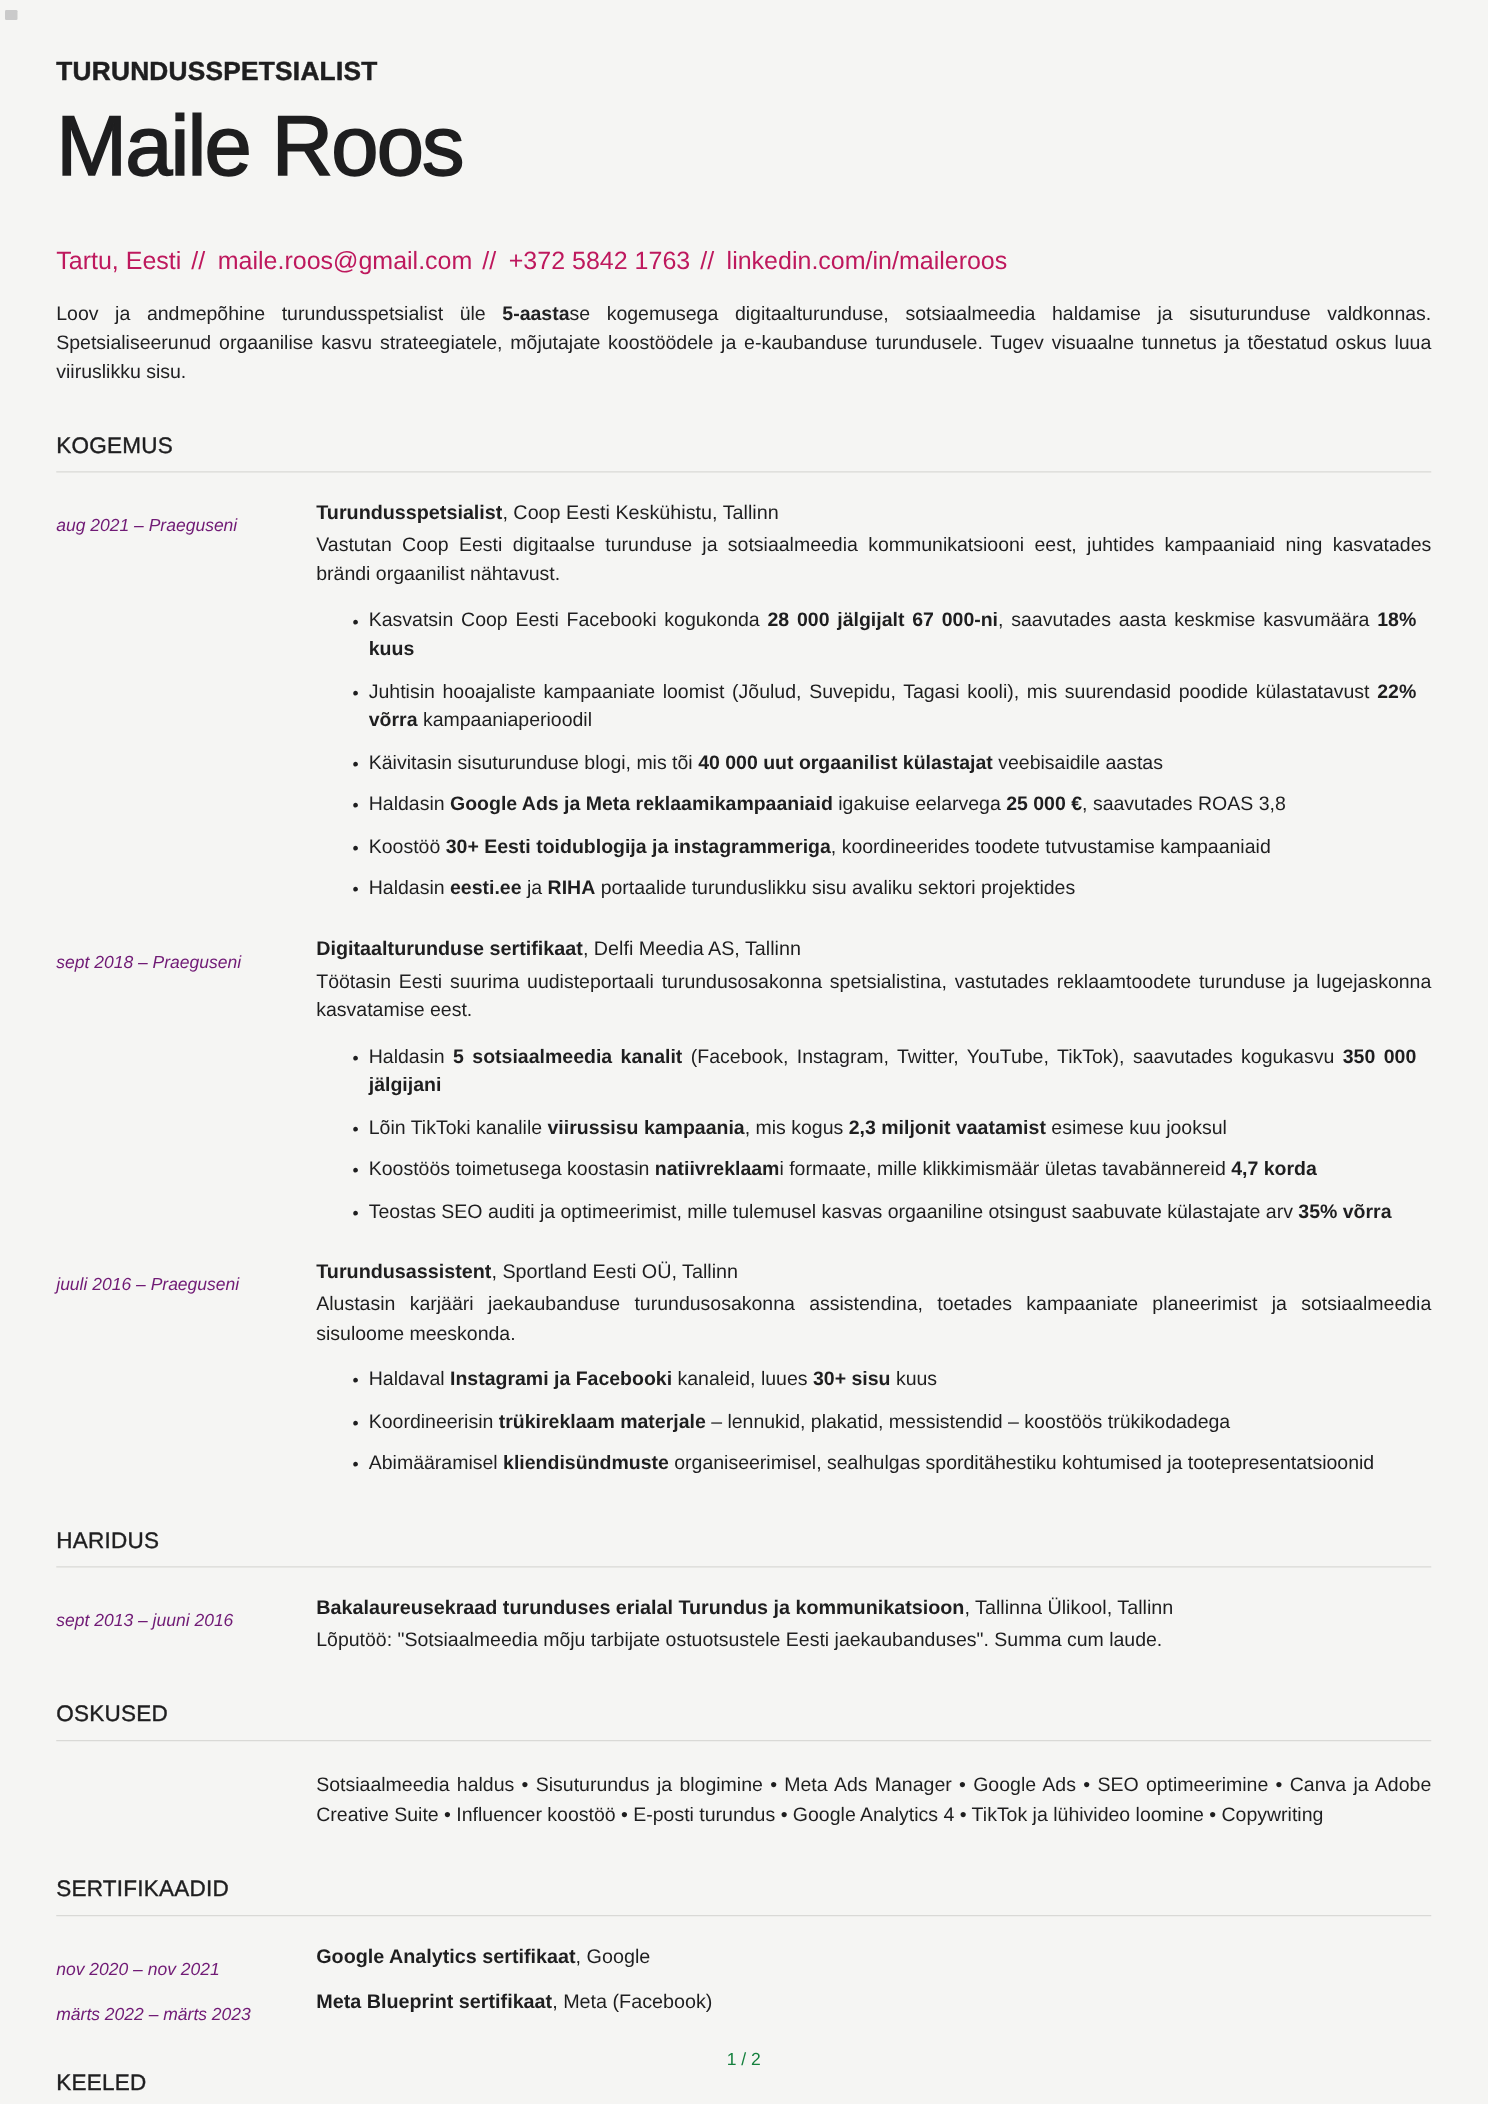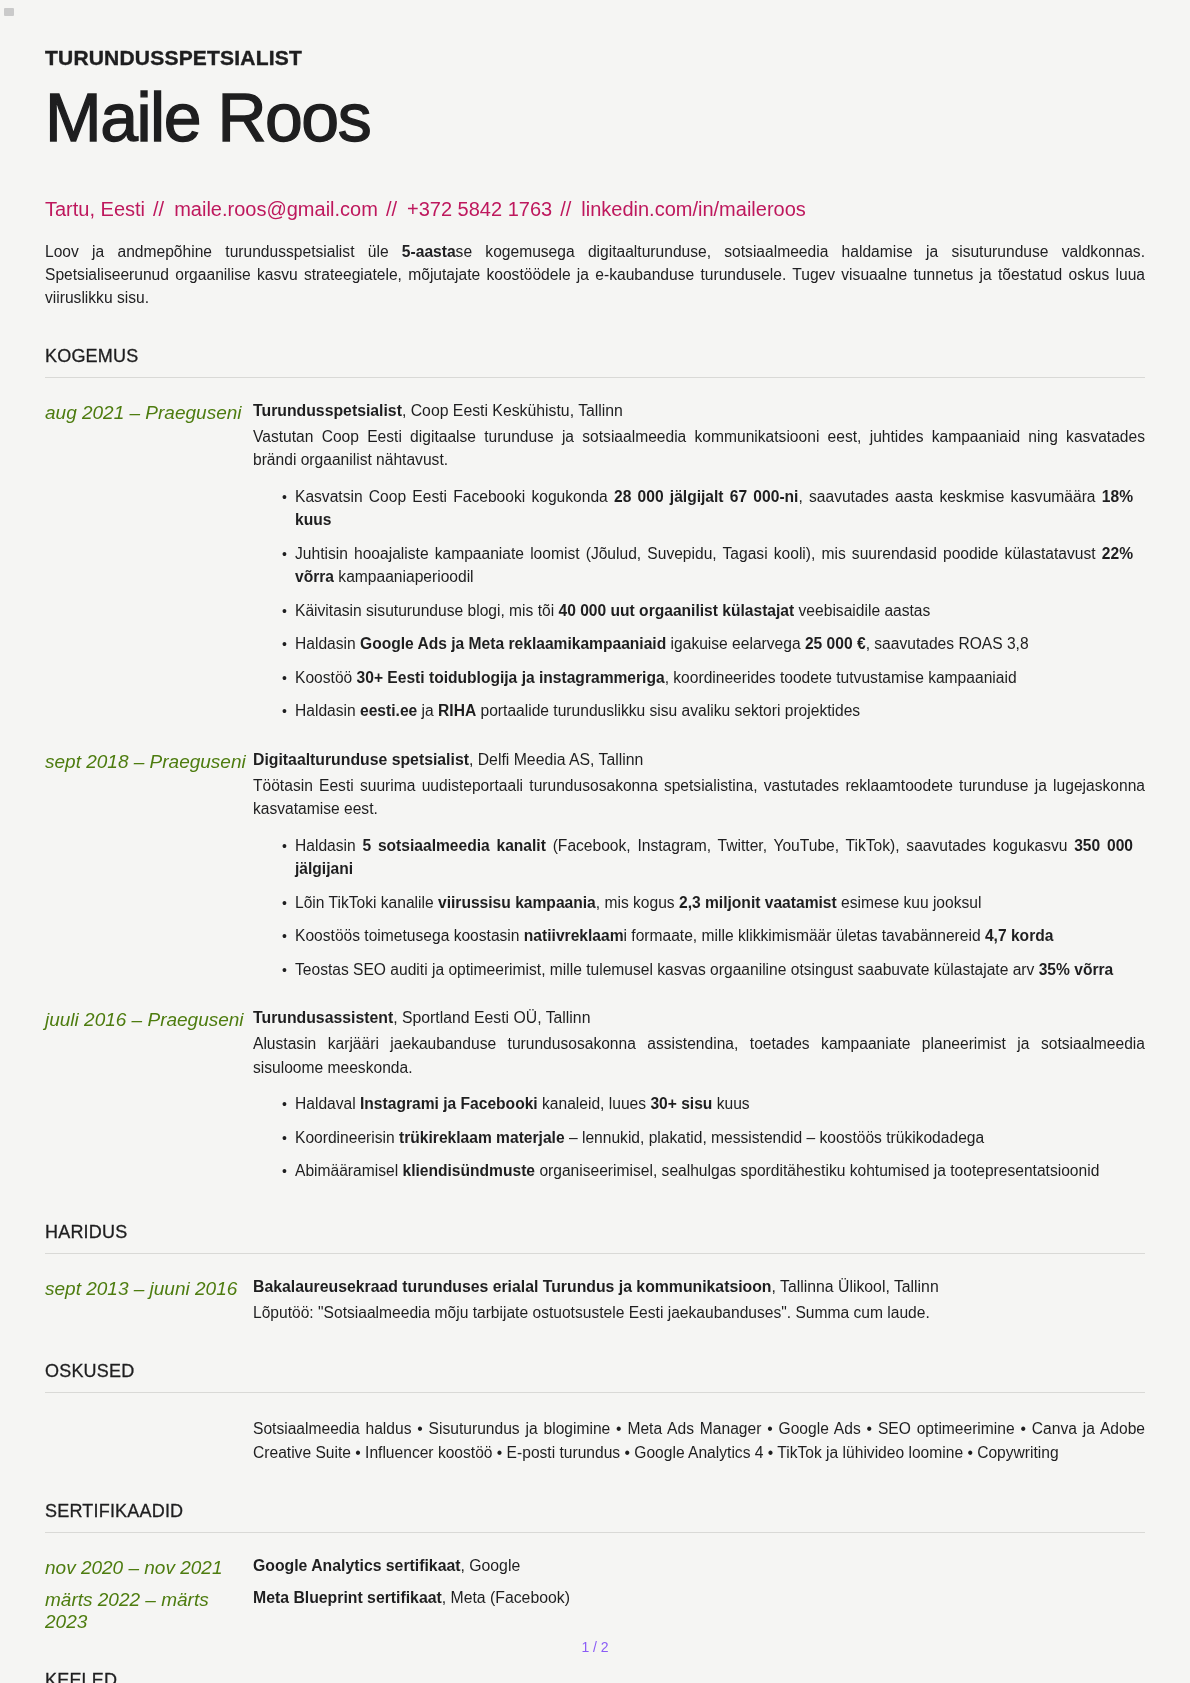--- a/index.html
+++ b/index.html
@@ -27,35 +27,35 @@
              text-align:justify; color:#212123; }
 
   section { margin-top:37px; }
   section h2 { margin:0; font-size:18px; font-weight:400; letter-spacing:.2px;
                -webkit-text-stroke:.3px currentColor; }
   section hr { border:none; border-top:1px solid #d9d9d6; margin:10px 0 0; }
 
   .entry { display:grid; grid-template-columns:208px 1fr; margin-top:21px; }
   .entry + .entry { margin-top:23px; }
   section.compact .entry + .entry { margin-top:7px; }
-  .entry .date { font-style:italic; font-size:19px; padding-top:3px; color:#4d7c0f; }
+  .entry .date { font-style:italic; font-size:14px; padding-top:3px; color:#701a75;margin-top:10px; }
 
   .heading { margin:0; font-size:15.8px; line-height:23px; }
   .desc { margin:3px 0 0; font-size:15.6px; line-height:23.5px; text-align:justify; }
   .heading:empty, .desc:empty, ul.bullets:empty { display:none; }
   .heading .b, .desc .b, li .b, .summary .b { font-weight:700; }
 
   ul.bullets { list-style:none; margin:13px 12px 2px; padding:0 0 0 17px; }
   ul.bullets li { position:relative; padding-left:13px; margin-bottom:10px;
                   font-size:15.6px; line-height:23.5px; text-align:justify; }
   ul.bullets li:last-child { margin-bottom:0; }
   ul.bullets li::before { content:"•"; position:absolute; left:0; top:1px; font-size:14px; }
 
   .footer { position:absolute; left:0; right:0; bottom:28px; text-align:center;
-            font-size:14px; color:#8b5cf6; }
+            font-size:14px; color:#15803d; }
 </style>
 </head>
 <body>
 
 <div class="page">
   <div class="corner-artifact"></div>
 
   <header>
     <div class="kicker">TURUNDUSSPETSIALIST</div>
     <h1 class="name">Maile Roos</h1>
@@ -80,21 +80,21 @@
                 <li><span>Haldasin </span><span class="b">Google Ads ja Meta reklaamikampaaniaid</span><span> igakuise eelarvega </span><span class="b">25 000 €</span><span>, saavutades ROAS 3,8</span></li>
                 <li><span>Koostöö </span><span class="b">30+ Eesti toidublogija ja instagrammeriga</span><span>, koordineerides toodete tutvustamise kampaaniaid</span></li>
                 <li><span>Haldasin </span><span class="b">eesti.ee</span><span> ja </span><span class="b">RIHA</span><span> portaalide turunduslikku sisu avaliku sektori projektides</span></li>
               </ul>
     </div>
   </div>
 
   <div class="entry">
     <div class="date">sept 2018 – Praeguseni</div>
     <div class="content">
-      <p class="heading"><span class="b">Digitaalturunduse spetsialist</span><span>, Delfi Meedia AS, Tallinn</span></p>
+      <p class="heading"><span class="b">Digitaalturunduse sertifikaat</span><span>, Delfi Meedia AS, Tallinn</span></p>
       <p class="desc"><span>Töötasin Eesti suurima uudisteportaali turundusosakonna spetsialistina, vastutades reklaamtoodete turunduse ja lugejaskonna kasvatamise eest.</span></p>
       <ul class="bullets">
                 <li><span>Haldasin </span><span class="b">5 sotsiaalmeedia kanalit</span><span> (Facebook, Instagram, Twitter, YouTube, TikTok), saavutades kogukasvu </span><span class="b">350 000 jälgijani</span></li>
                 <li><span>Lõin TikToki kanalile </span><span class="b">viirussisu kampaania</span><span>, mis kogus </span><span class="b">2,3 miljonit vaatamist</span><span> esimese kuu jooksul</span></li>
                 <li><span>Koostöös toimetusega koostasin </span><span class="b">natiivreklaam</span><span>i formaate, mille klikkimismäär ületas tavabännereid </span><span class="b">4,7 korda</span></li>
                 <li><span>Teostas SEO auditi ja optimeerimist, mille tulemusel kasvas orgaaniline otsingust saabuvate külastajate arv </span><span class="b">35% võrra</span></li>
               </ul>
     </div>
   </div>
 

